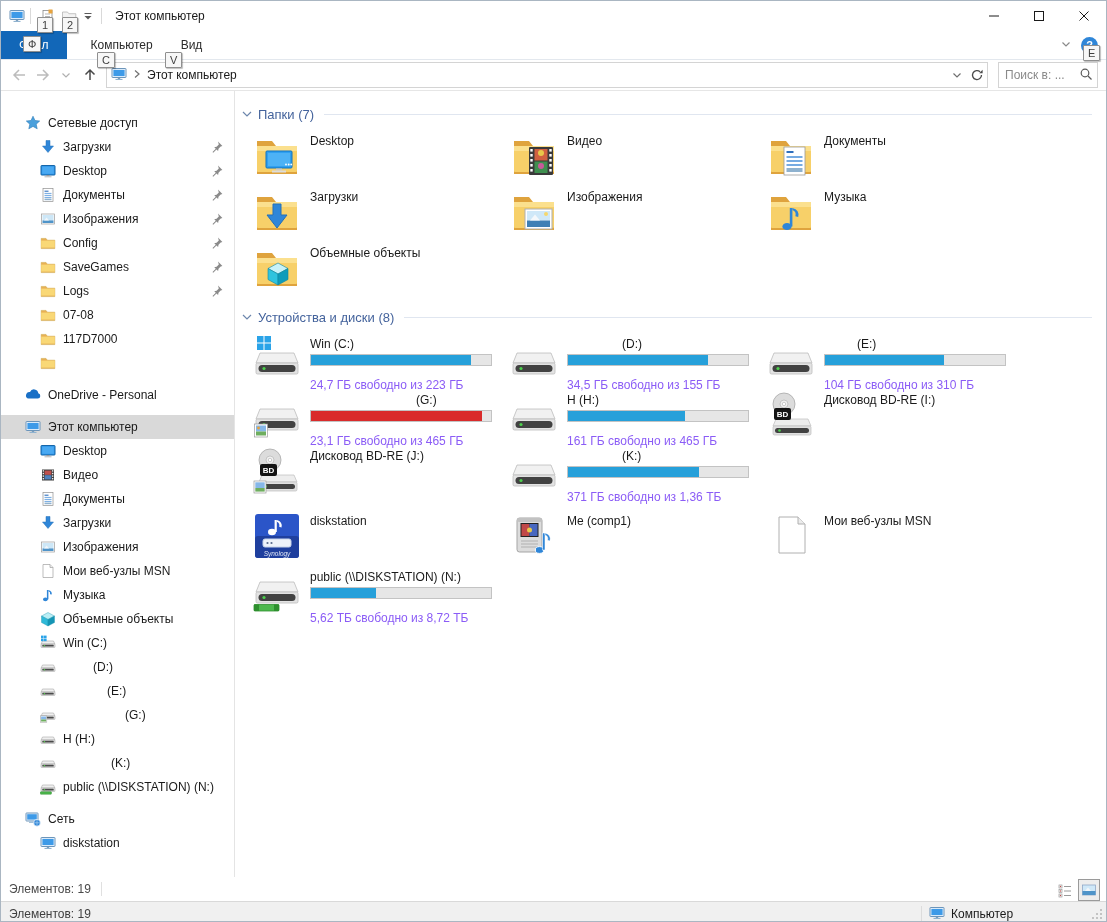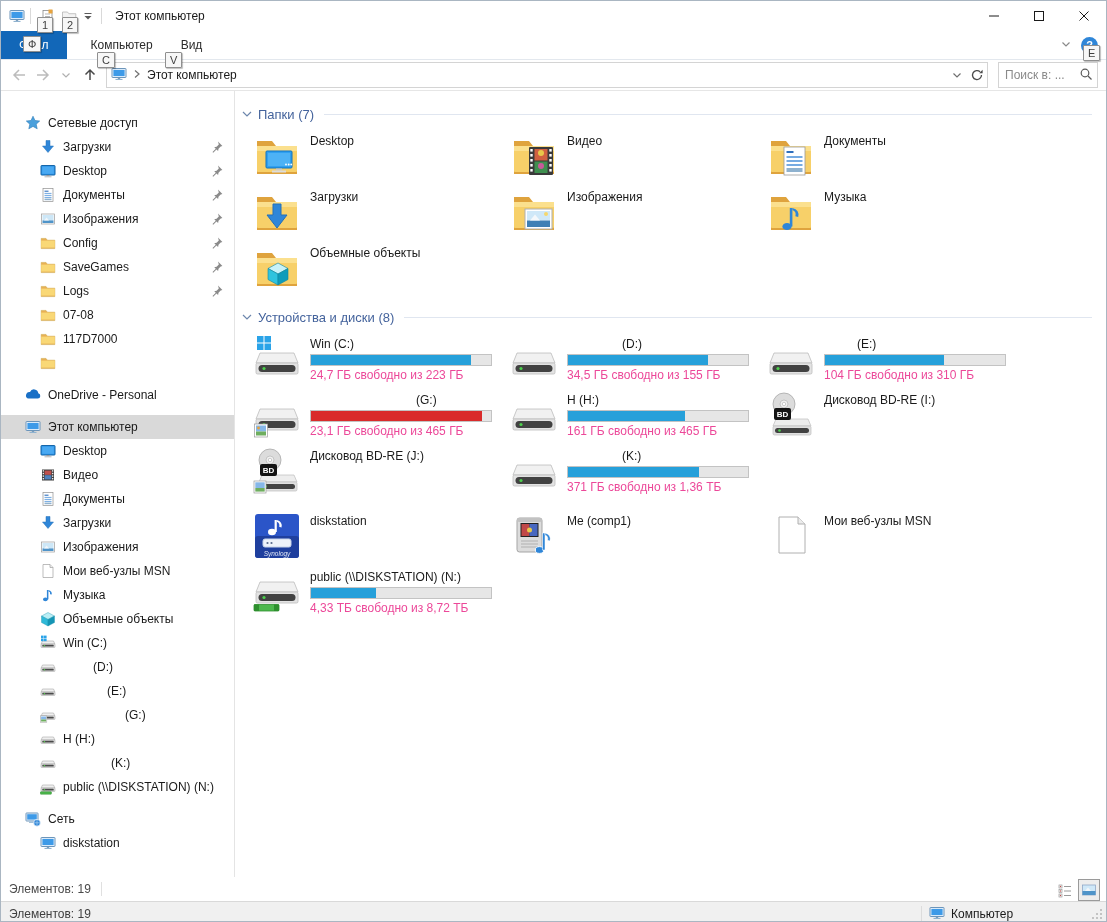--- a/index.html
+++ b/index.html
@@ -50,21 +50,21 @@
   .gchev{width:12px;height:12px;display:flex;margin-right:5px;}
   .gtitle{color:#44639c;font-size:13px;white-space:nowrap;}
   .gline{flex:1;height:1px;background:#e0e6f0;margin-left:10px;}
   .tiles{display:grid;grid-template-columns:repeat(3,257px);}
   .tile{height:56px;display:flex;align-items:flex-start;gap:9px;padding-left:18px;box-sizing:border-box;}
   .tile-icon{width:48px;height:48px;flex:0 0 48px;display:flex;align-items:center;justify-content:flex-start;margin-top:2px;}
   .tile-text{width:183px;display:flex;flex-direction:column;margin-top:4px;}
   .tile-name{font-size:12px;line-height:15px;white-space:nowrap;}
   .tile-bar{margin-top:2px;height:12px;background:#e6e6e6;border:1px solid #c3c3c3;box-sizing:border-box;}
   .tile-bar .fill{display:block;height:100%;}
-  .tile-sub{margin-top:2px;font-size:12px;color:#ec4899;white-space:nowrap;}
+  .tile-sub{margin-top:12px;font-size:12px;color:#8b5cf6;white-space:nowrap;}
   
   .statusbar{height:24px;display:flex;align-items:center;background:#fff;position:relative;}
   .statusbar .stext{padding-left:8px;color:#4a4a4a;}
   .ssep{width:1px;height:14px;background:#e0e0e0;margin-left:10px;}
   .viewbtns{position:absolute;right:6px;top:2px;display:flex;gap:2px;}
   .viewbtn{width:20px;height:20px;display:flex;align-items:center;justify-content:center;border:1px solid transparent;}
   .viewbtn.sel{border-color:#9a9a9a;background:#ededed;}
   .bottombar{height:24px;background:#f0f0f0;border-top:1px solid #d9d9d9;position:relative;display:flex;align-items:center;}
   .bottombar .btext{padding-left:8px;color:#3f3f3f;}
   .bb-computer{position:absolute;left:928px;top:0;height:24px;display:flex;align-items:center;gap:6px;}
@@ -918,21 +918,21 @@
                   <rect x="1" y="36.5" width="25" height="6.5" rx="1" fill="#4db84d" stroke="#2e8f2e" stroke-width=".8"></rect>
                   <rect x="1" y="36.5" width="5" height="6.5" fill="#2e8f2e"></rect>
                   <rect x="21" y="36.5" width="5" height="6.5" fill="#2e8f2e"></rect>
                 </svg>
               </span>
               <span class="tile-text">
                 <span class="tile-name" style="padding-left:0px">public (\\DISKSTATION) (N:)</span>
                 <span class="tile-bar">
                   <span class="fill" style="width:36%;background:#26a0da"></span>
                 </span>
-                <span class="tile-sub">4,33 ТБ свободно из 8,72 ТБ</span>
+                <span class="tile-sub">5,62 ТБ свободно из 8,72 ТБ</span>
               </span>
             </div>
           </div>
         </div>
       </div>
   </div>
 
   <div class="statusbar">
     <span class="stext">Элементов: 19</span>
     <span class="ssep"></span>

